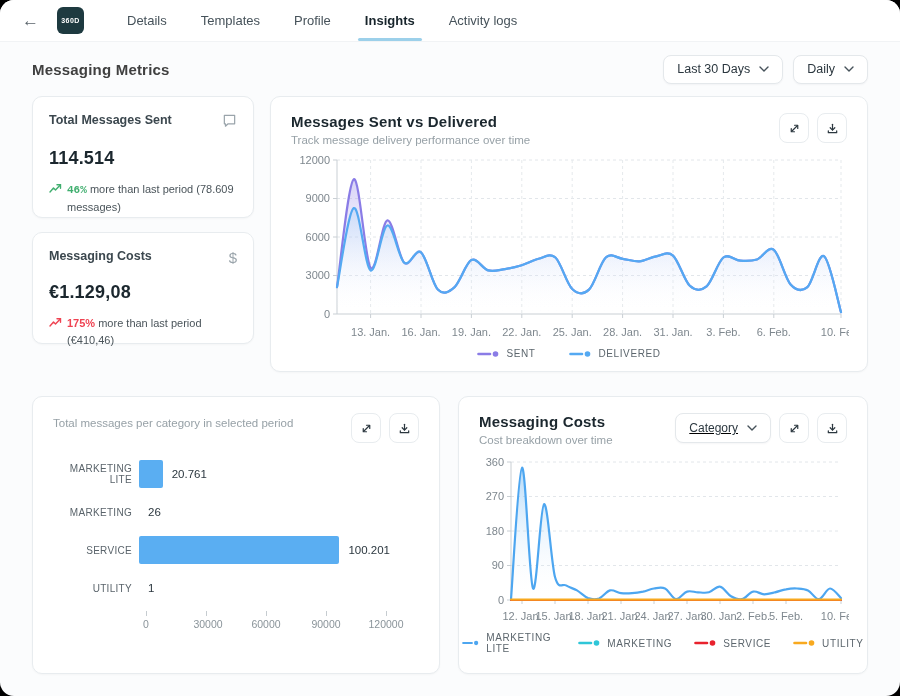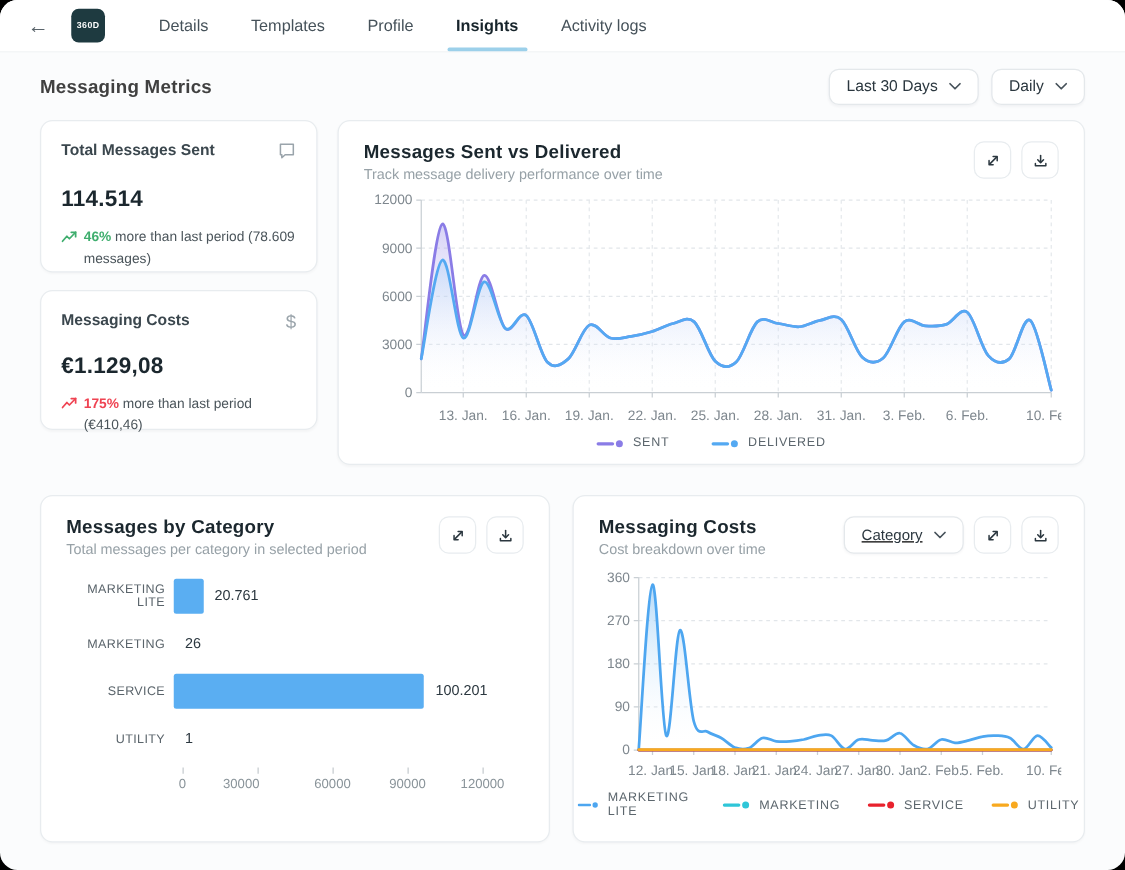--- a/index.html
+++ b/index.html
@@ -25,21 +25,21 @@
   
   .card { position:absolute; background:#fff; border:1px solid #e8ecef; border-radius:10px; box-shadow:0 1px 2px rgba(16,24,40,.03); }
   .stat-card-1 { left:32px; top:96px; width:222px; height:122px; padding:16px; }
   .stat-card-2 { left:32px; top:232px; width:222px; height:112px; padding:16px; }
   .stat-head { display:flex; justify-content:space-between; align-items:flex-start;gap:30px; }
   .stat-title { font-size:12.5px; color:#3b474e; font-weight:bold; }
   .stat-icon { color:#9aa4ab; }
   .stat-value { margin-top:16px; font-size:18px; font-weight:bold; color:#1b272e; letter-spacing:.2px; }
   .stat-trend { margin-top:12px; display:flex; gap:5px; font-size:11px; color:#4a545a; line-height:1.55; }
   .stat-trend svg { flex:0 0 auto; margin-top:2px; }
-  .trend-pct-up { color:#3fae6e; }
+  .trend-pct-up { color:#3fae6e;font-family:Liberation Mono, monospace; }
   .trend-pct-down { color:#ef4352; }
 
   .main-chart-card { left:270px; top:96px; width:598px; height:276px; padding:16px 20px; }
   .bl-card { left:32px; top:396px; width:408px; height:278px; padding:16px 20px; }
   .br-card { left:458px; top:396px; width:410px; height:278px; padding:16px 20px; }
 
   .card-head { display:flex; align-items:flex-start; }
   .card-titles { flex:1; min-width:0; }
   .card-title { font-size:15px; font-weight:bold; color:#1b272e; letter-spacing:.2px; }
   .card-subtitle { margin-top:4px; font-size:11.5px; color:#97a1a7; }
@@ -236,21 +236,20 @@
             <circle cx="18.5" cy="4" r="2.8" fill="#54a9f2"></circle>
           </svg>
           <span class="legend-label">DELIVERED</span>
         </div>
       </div>
   </div>
 
   <div class="card bl-card">
     <div class="card-head">
       <div class="card-titles">
-        <div class="card-title">Messages by Category</div>
         <div class="card-subtitle">Total messages per category in selected period</div>
       </div>
       <div class="card-actions">
         <div class="icon-btn">
           <svg width="13" height="13" viewBox="0 0 14 14">
             <line x1="4" y1="10" x2="10" y2="4" stroke="#2b373f" stroke-width="1.3" stroke-linecap="round"></line>
             <polyline points="7,3.5 10.5,3.5 10.5,7" fill="none" stroke="#2b373f" stroke-width="1.3" stroke-linecap="round" stroke-linejoin="round"></polyline>
             <polyline points="3.5,7 3.5,10.5 7,10.5" fill="none" stroke="#2b373f" stroke-width="1.3" stroke-linecap="round" stroke-linejoin="round"></polyline>
           </svg>
         </div>
@@ -288,21 +287,21 @@
           <span class="bar-label">UTILITY</span>
           <div class="bar-track">
             <span class="bar-value">1</span>
           </div>
         </div>
       </div>
     <div class="bar-ticks" id="bar-ticks">
         <div class="bar-tick-mark" style="left: 93px;"></div>
         <div class="bar-tick-label" style="left: 93px;">0</div>
         <div class="bar-tick-mark" style="left: 153px;"></div>
-        <div class="bar-tick-label" style="left: 140px;">30000</div>
+        <div class="bar-tick-label" style="left: 155px;">30000</div>
         <div class="bar-tick-mark" style="left: 213px;"></div>
         <div class="bar-tick-label" style="left: 213px;">60000</div>
         <div class="bar-tick-mark" style="left: 273px;"></div>
         <div class="bar-tick-label" style="left: 273px;">90000</div>
         <div class="bar-tick-mark" style="left: 333px;"></div>
         <div class="bar-tick-label" style="left: 333px;">120000</div>
       </div>
   </div>
 
   <div class="card br-card">

